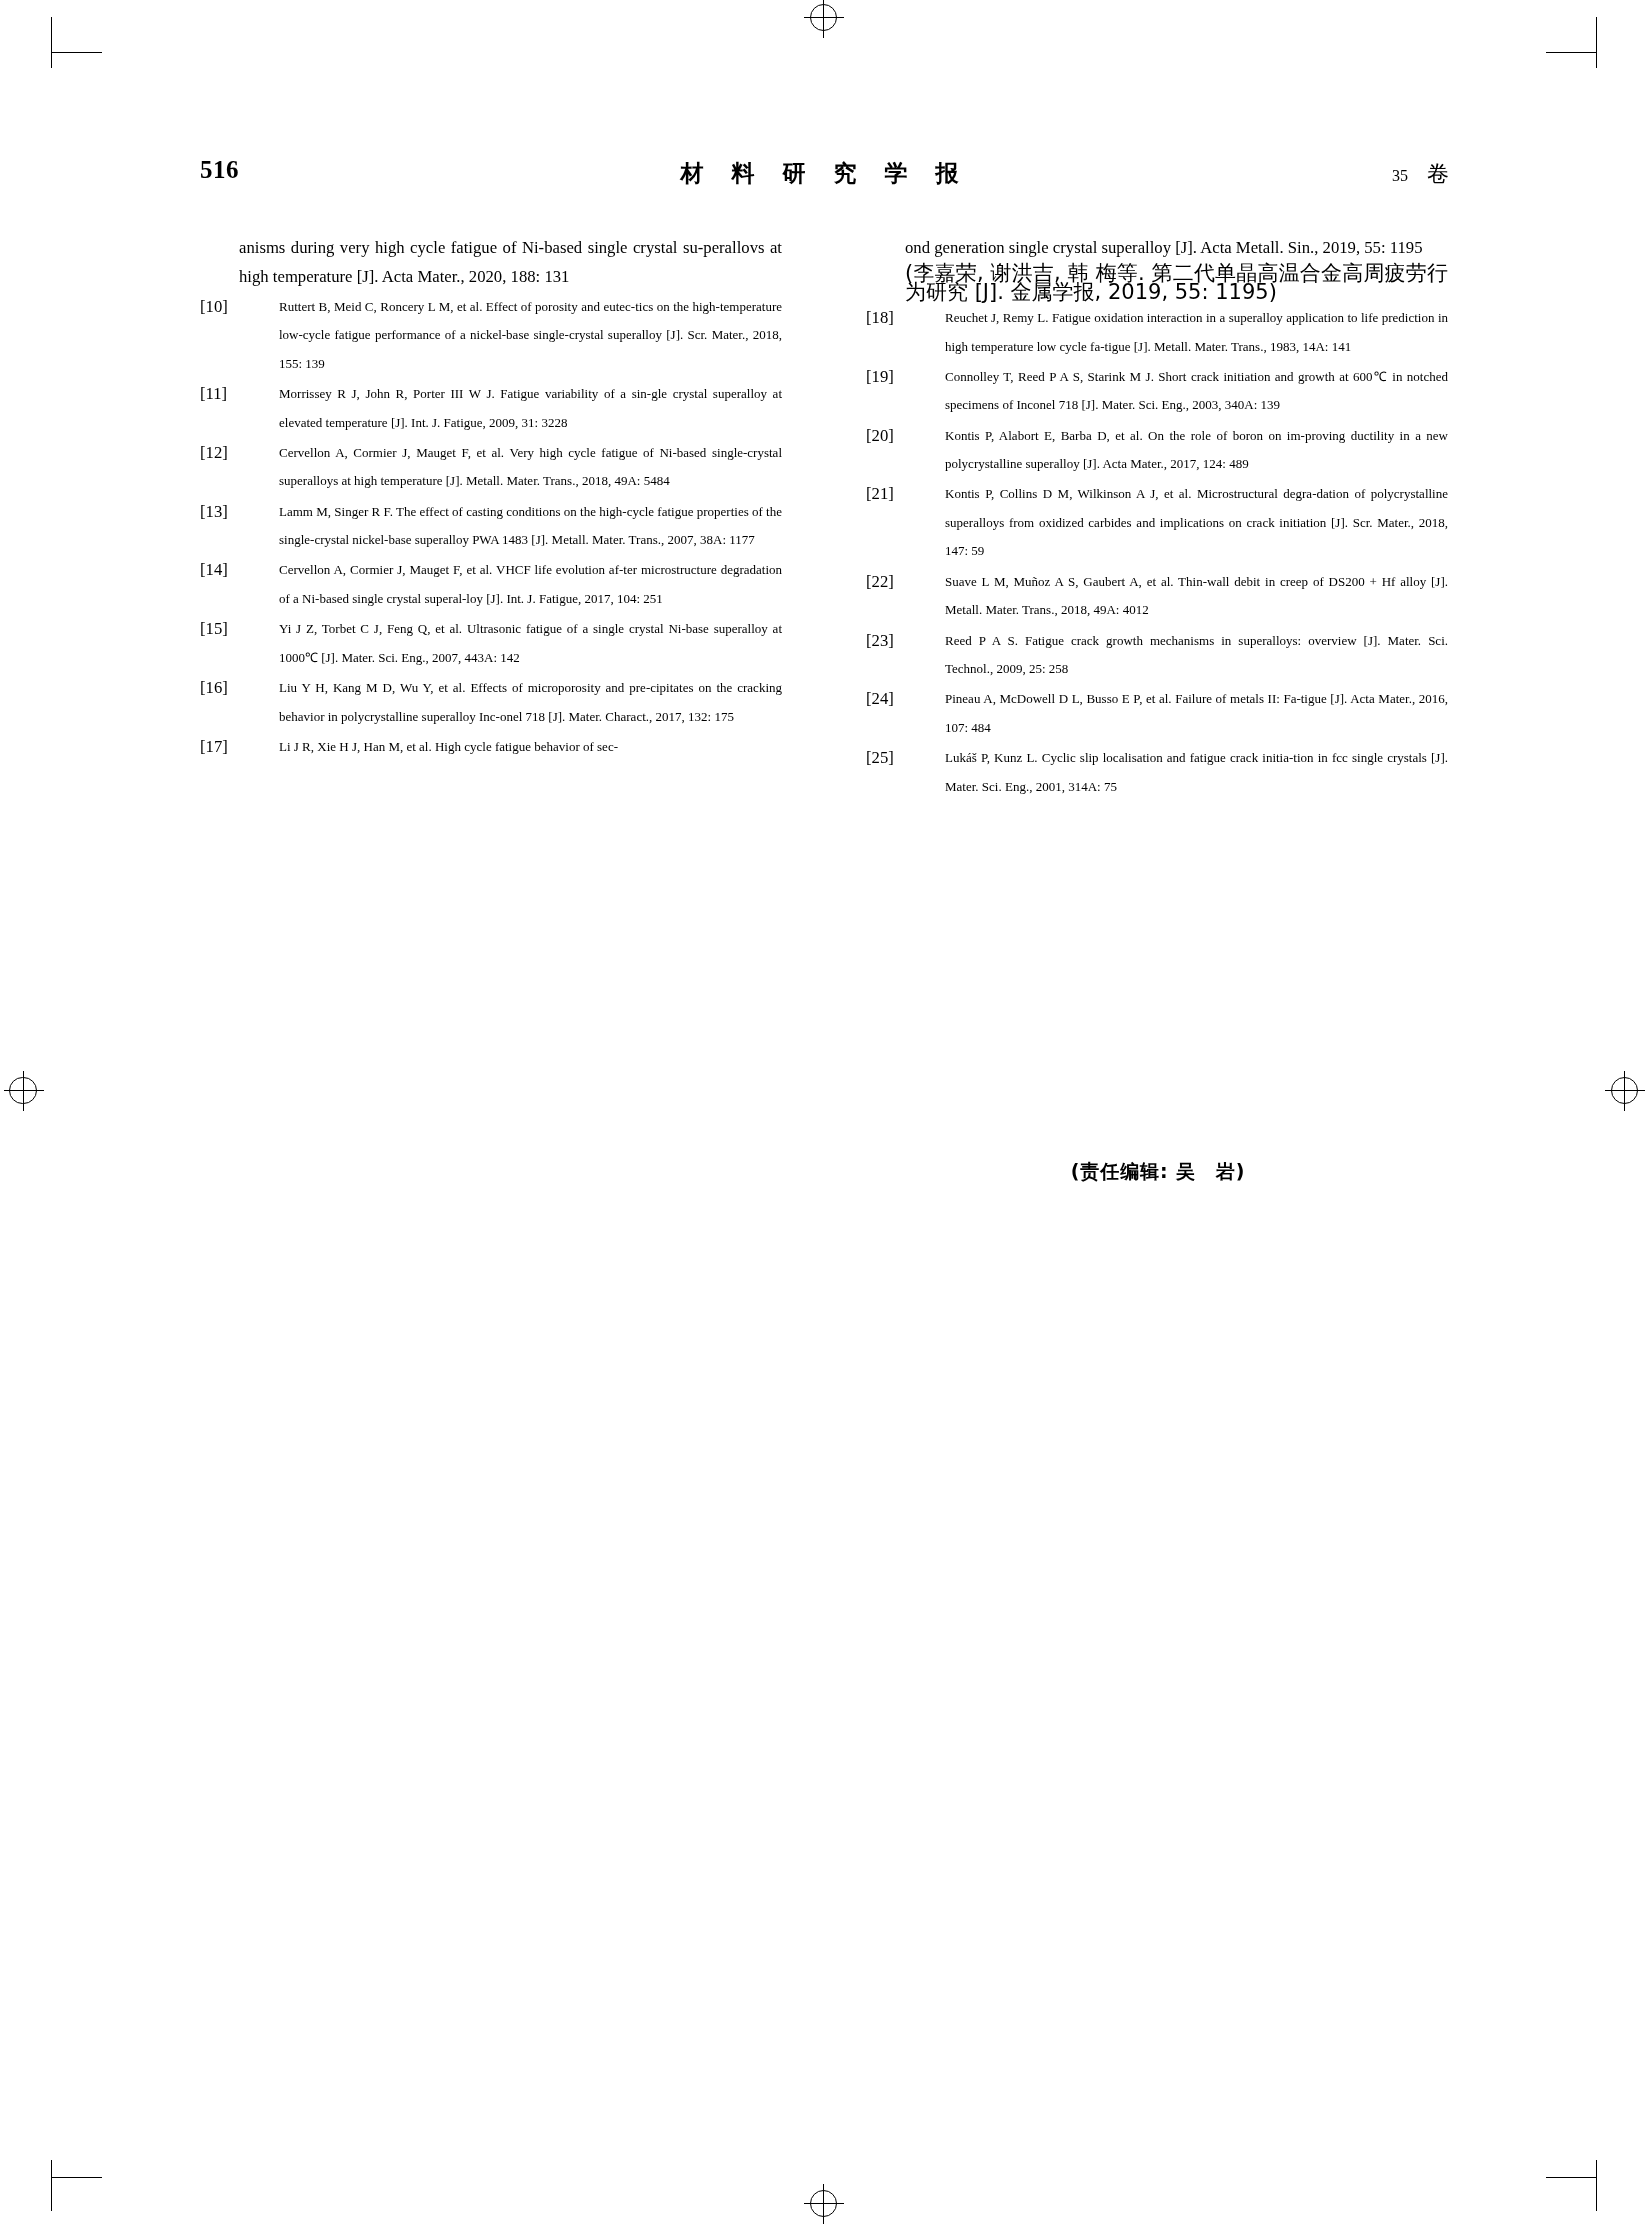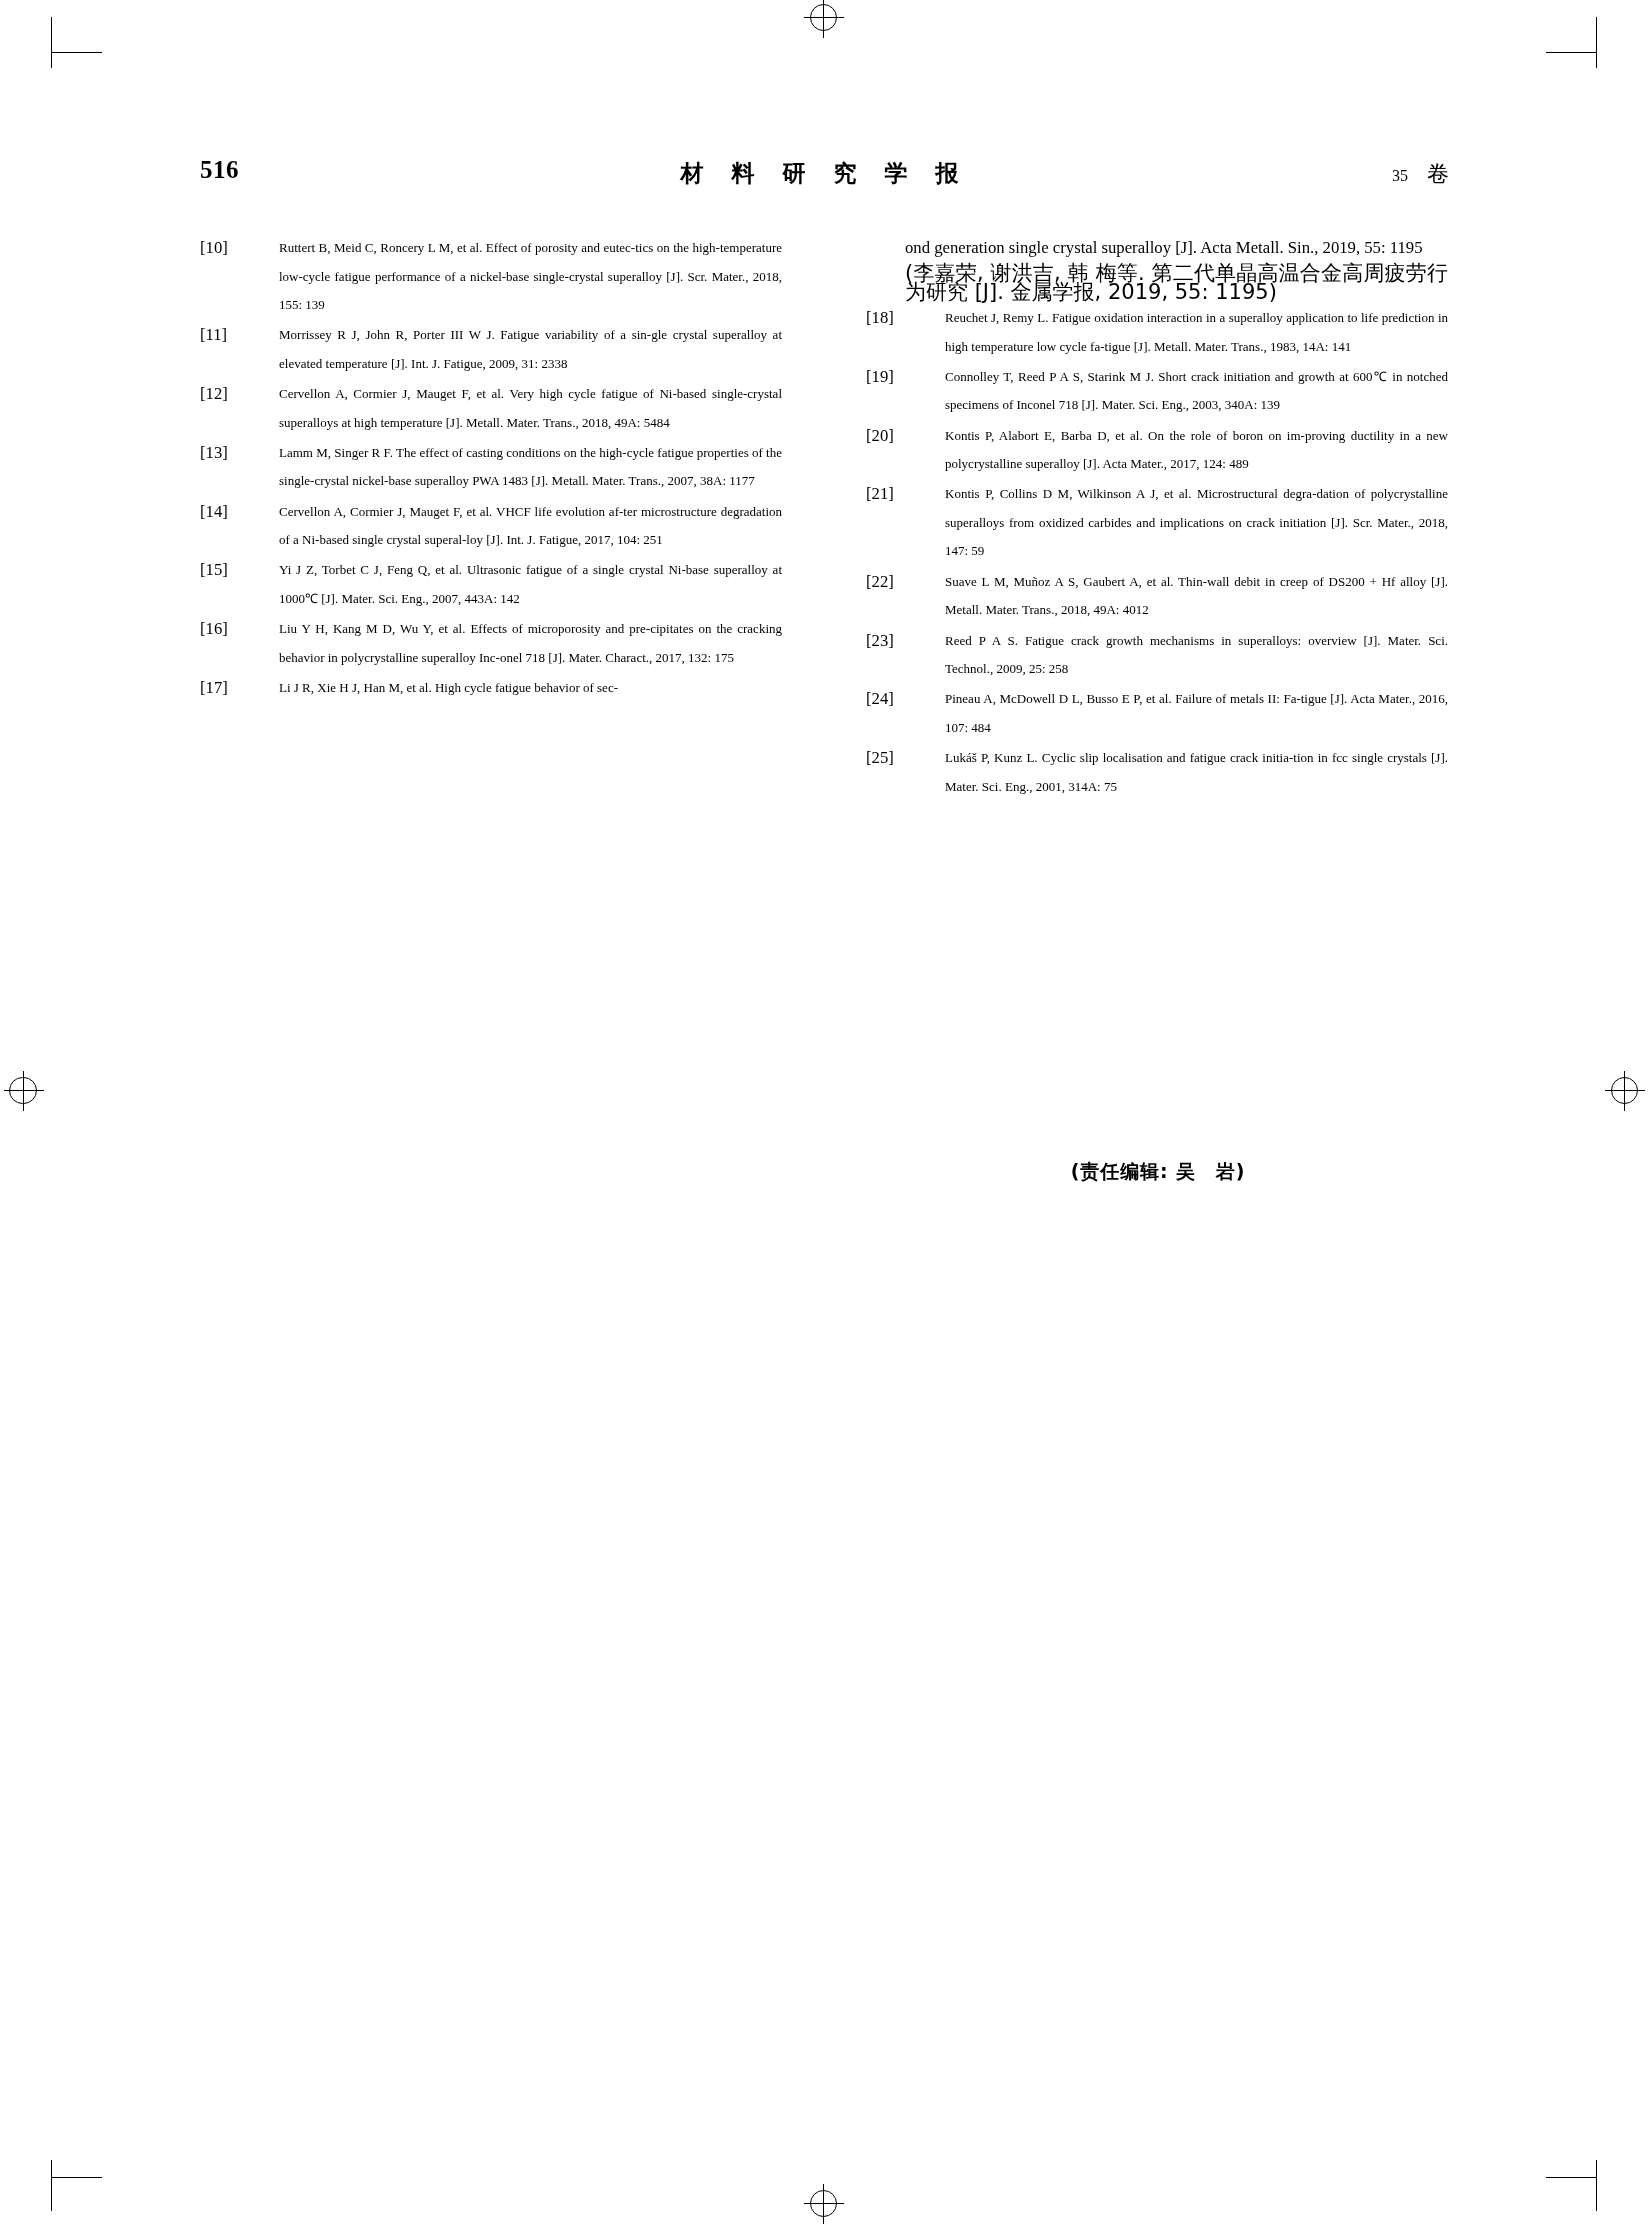--- a/index.html
+++ b/index.html
@@ -225,27 +225,28 @@
   <div class="hdr-page-number">516</div>
   <div class="hdr-journal-title">材 料 研 究 学 报</div>
   <div class="hdr-volume">
     <span class="vol-num">35</span><span>卷</span>
   </div>
 </div>
 
 <div class="columns">
 
   <div class="col">
+    <div class="ref-cont">anisms during very high cycle fatigue of Ni-based single crystal su-perallovs at high temperature [J]. Acta Mater., 2020, 188: 131</div>
     <div class="ref-item">
       <span class="ref-num">[10]</span>
       <span class="ref-text">Ruttert B, Meid C, Roncery L M, et al. Effect of porosity and eutec-tics on the high-temperature low-cycle fatigue performance of a nickel-base single-crystal superalloy [J]. Scr. Mater., 2018, 155: 139</span>
     </div>
     <div class="ref-item">
       <span class="ref-num">[11]</span>
-      <span class="ref-text">Morrissey R J, John R, Porter III W J. Fatigue variability of a sin-gle crystal superalloy at elevated temperature [J]. Int. J. Fatigue, 2009, 31: 2338</span>
+      <span class="ref-text">Morrissey R J, John R, Porter III W J. Fatigue variability of a sin-gle crystal superalloy at elevated temperature [J]. Int. J. Fatigue, 2009, 31: 3228</span>
     </div>
     <div class="ref-item">
       <span class="ref-num">[12]</span>
       <span class="ref-text">Cervellon A, Cormier J, Mauget F, et al. Very high cycle fatigue of Ni-based single-crystal superalloys at high temperature [J]. Metall. Mater. Trans., 2018, 49A: 5484</span>
     </div>
     <div class="ref-item">
       <span class="ref-num">[13]</span>
       <span class="ref-text">Lamm M, Singer R F. The effect of casting conditions on the high-cycle fatigue properties of the single-crystal nickel-base superalloy PWA 1483 [J]. Metall. Mater. Trans., 2007, 38A: 1177</span>
     </div>
     <div class="ref-item">

